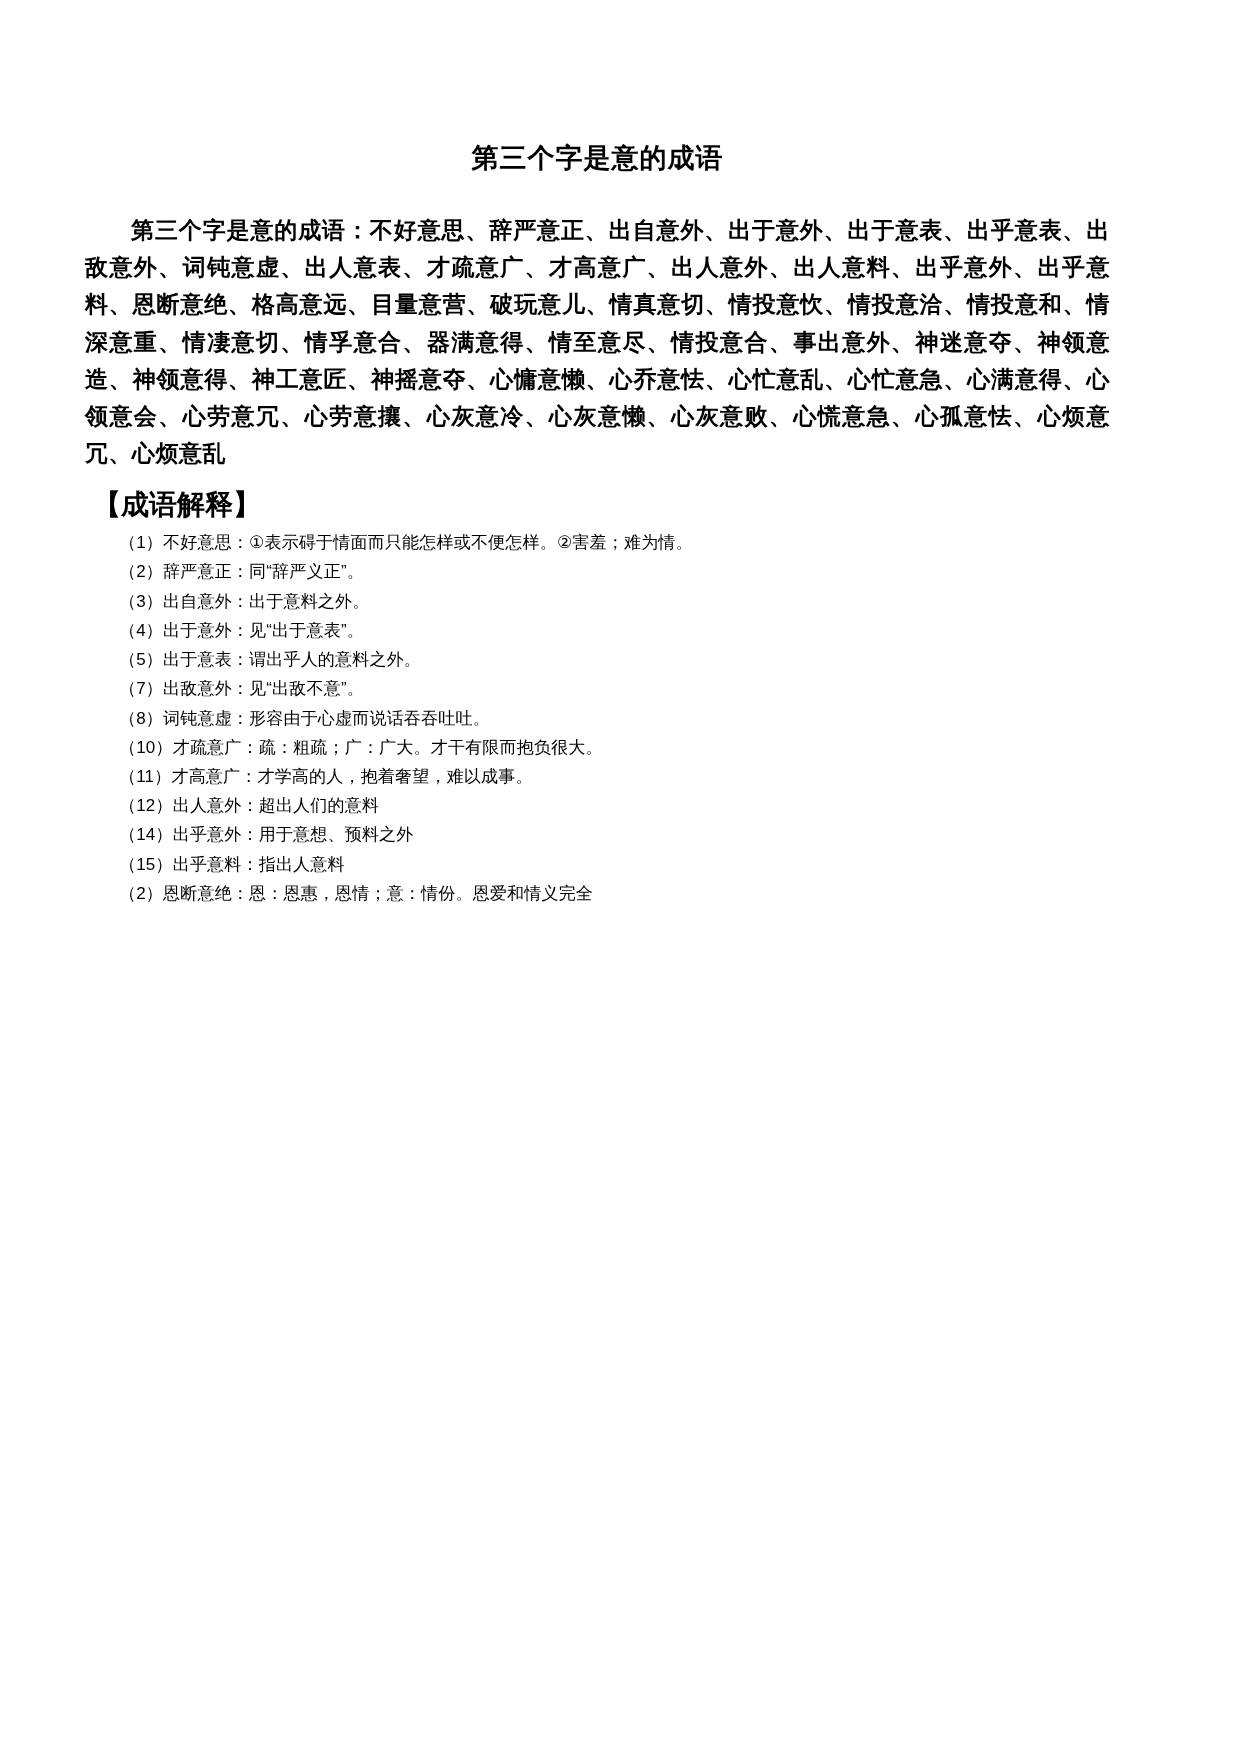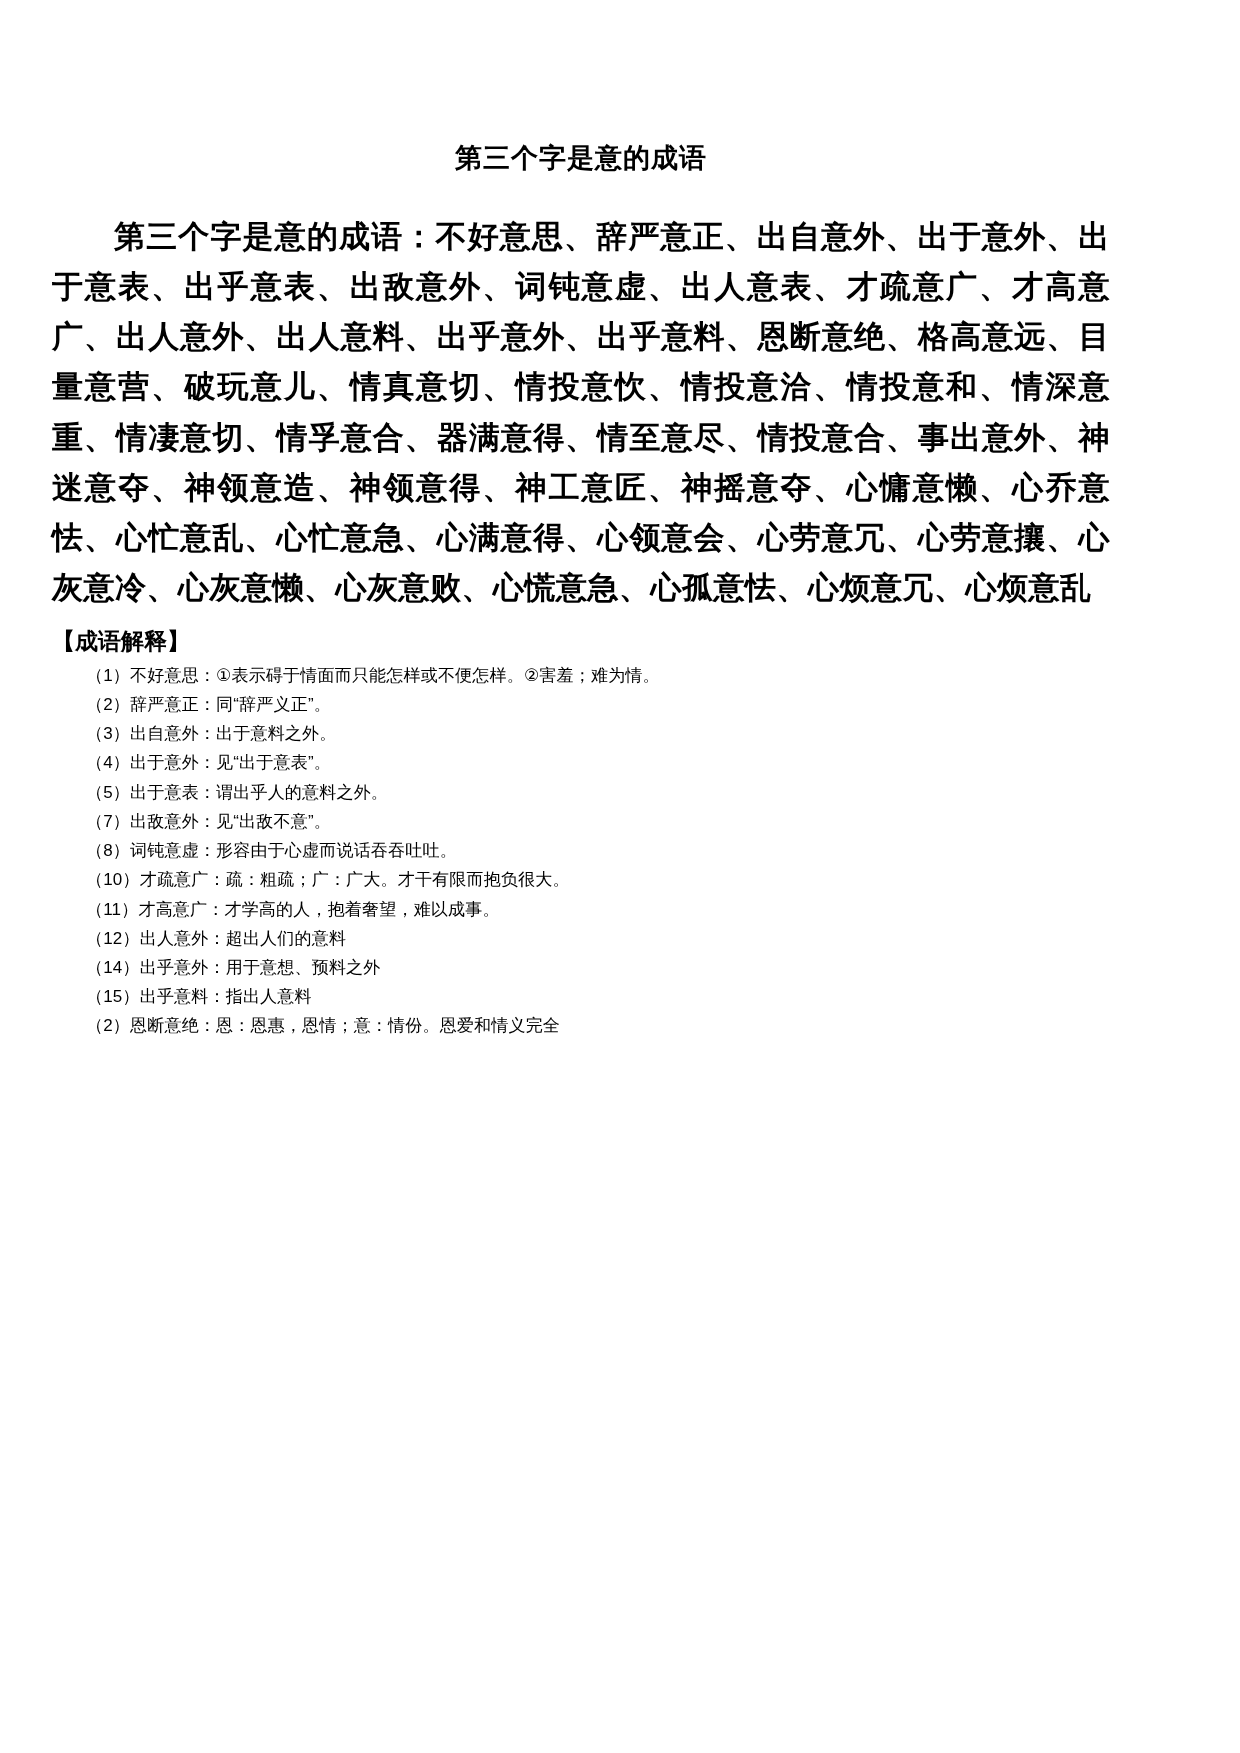--- a/index.html
+++ b/index.html
@@ -10,46 +10,46 @@
   body {
     width: 1240px;
     height: 1753px;
     font-family: "Liberation Sans", "DejaVu Sans", sans-serif;
     color: #000000;
   }
   .page {
     width: 1240px;
     height: 1753px;
     box-sizing: border-box;
-    padding: 120px 130px 60px 52px;
+    padding: 120px 130px 60px 85px;
     position: relative;
   }
   .doc-title {
     text-align: center;
     font-size: 27px;
     font-weight: bold;
     letter-spacing: 1px;
     margin: 20px 0 34px 0;
     line-height: 1.4;
   }
   .lead-paragraph {
-    font-size: 31px;
+    font-size: 23px;
     font-weight: bold;
     line-height: 1.62;
     text-align: justify;
     text-justify: inter-ideograph;
     text-indent: 2em;
     margin: 0 0 8px 0;
     letter-spacing: 0.5px;
   }
   .section-heading {
-    font-size: 23px;
+    font-size: 28px;
     font-weight: bold;
     line-height: 1.7;
-    margin: 6px 0 0 0;
+    margin: 6px 0 0 8px;
     text-indent: 0;
   }
   .def-item {
     font-size: 17px;
     line-height: 1.72;
     text-align: justify;
     text-justify: inter-ideograph;
     text-indent: 2em;
     margin: 0;
     letter-spacing: 0.2px;

